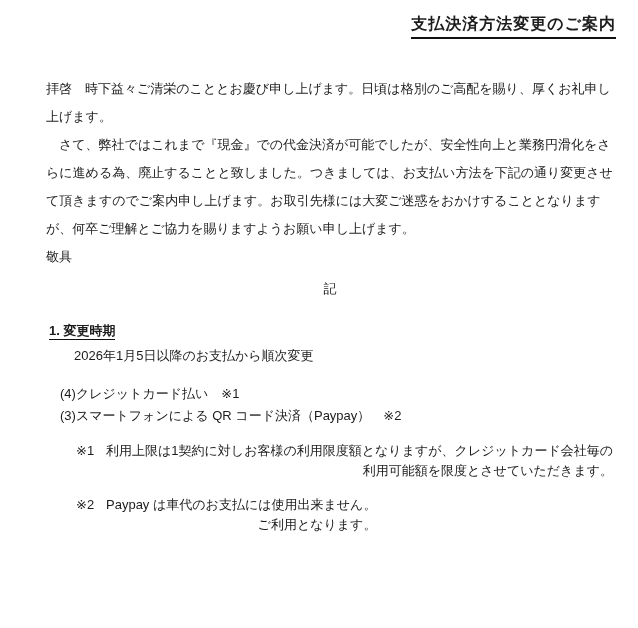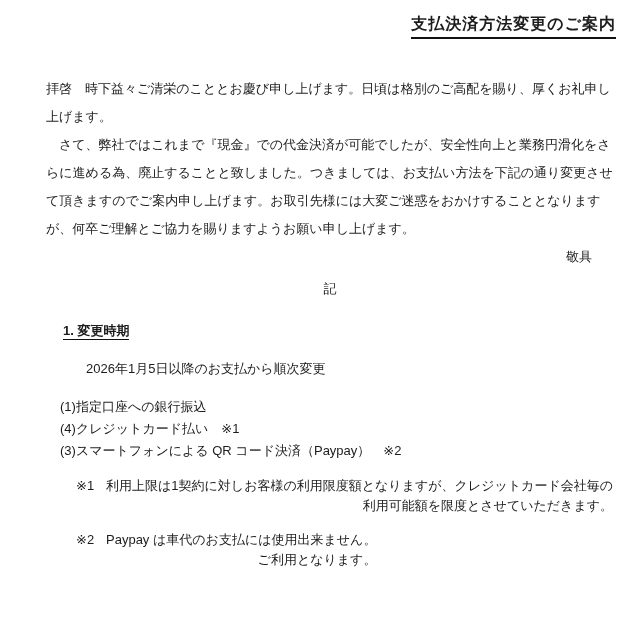--- a/index.html
+++ b/index.html
@@ -35,43 +35,43 @@
     margin: 36px 0 0 0;
     line-height: 28px;
   }
   .body-par {
     margin: 0;
     line-height: 28px;
     text-indent: 1em;
   }
   .closing {
     margin: 2px 0 0 0;
-    text-align: right;
+    text-align: left;
     padding-right: 24px;
     line-height: 24px;
   }
   .record {
     margin: 8px 0 0 0;
     text-align: center;
     line-height: 24px;
     letter-spacing: 2px;
   }
   .sec-heading {
     font-size: 13px;
     font-weight: bold;
-    margin: 17px;
+    margin: 3px;
     line-height: 20px;
   }
   .sec-heading span {
     border-bottom: 1.5px solid #111;
     padding-bottom: 1px;
   }
   .sec1 { margin-top: 20px; }
   .sec1 .detail {
-    margin: 4px 0 0 40px;
+    margin: 4px 0 0 28px;
     line-height: 22px;
   }
   .sec2 { margin-top: 16px; }
   .pay-list {
     list-style: none;
     margin: 4px 0 0 14px;
     padding: 0;
   }
   .pay-list li {
     line-height: 22px;
@@ -108,21 +108,20 @@
 
   <div class="sec1">
     <h2 class="sec-heading">
       <span>1. 変更時期</span>
     </h2>
     <p class="detail">2026年1月5日以降のお支払から順次変更</p>
   </div>
 
   <div class="sec2">
     <ul class="pay-list">
-      <li>(1)指定口座への銀行振込</li>
       <li>(4)クレジットカード払い　※1</li>
       <li>(3)スマートフォンによる QR コード決済（Paypay）　※2</li>
     </ul>
 
     <div class="note">
       <span class="marker">※1</span>
       <div class="note-lines">
         <div>利用上限は1契約に対しお客様の利用限度額となりますが、クレジットカード会社毎の</div>
         <div>利用可能額を限度とさせていただきます。</div>
       </div>

